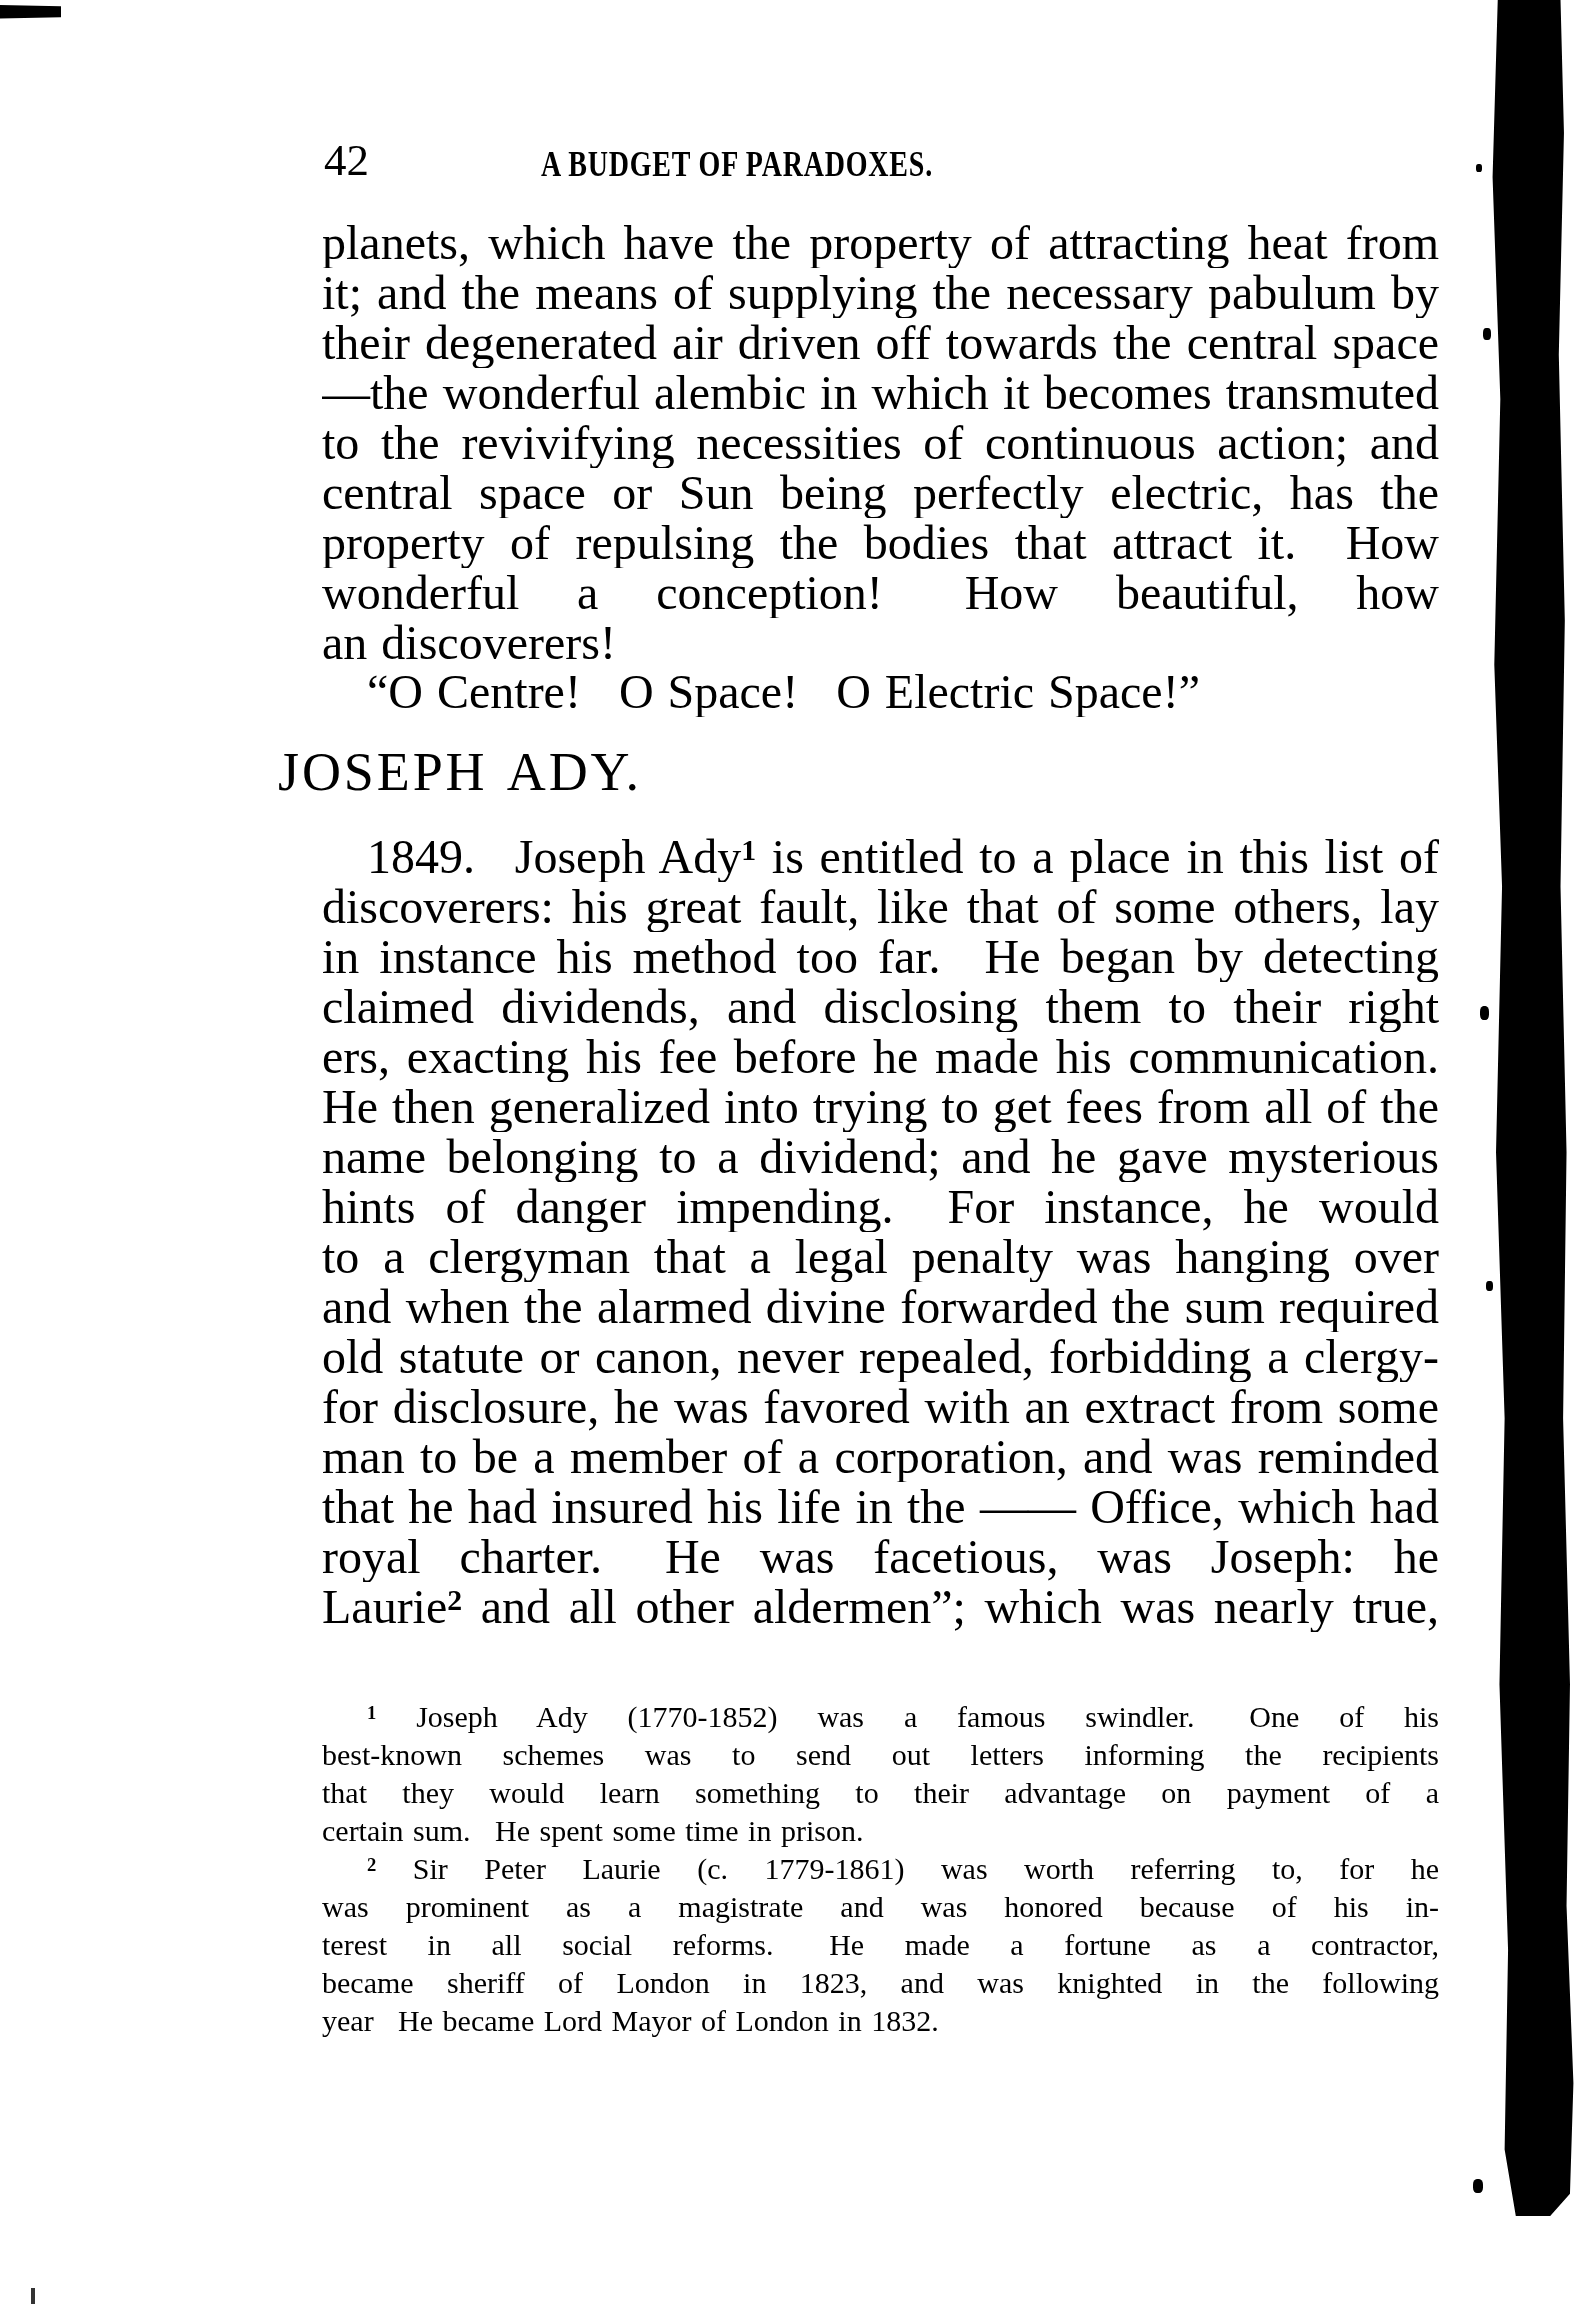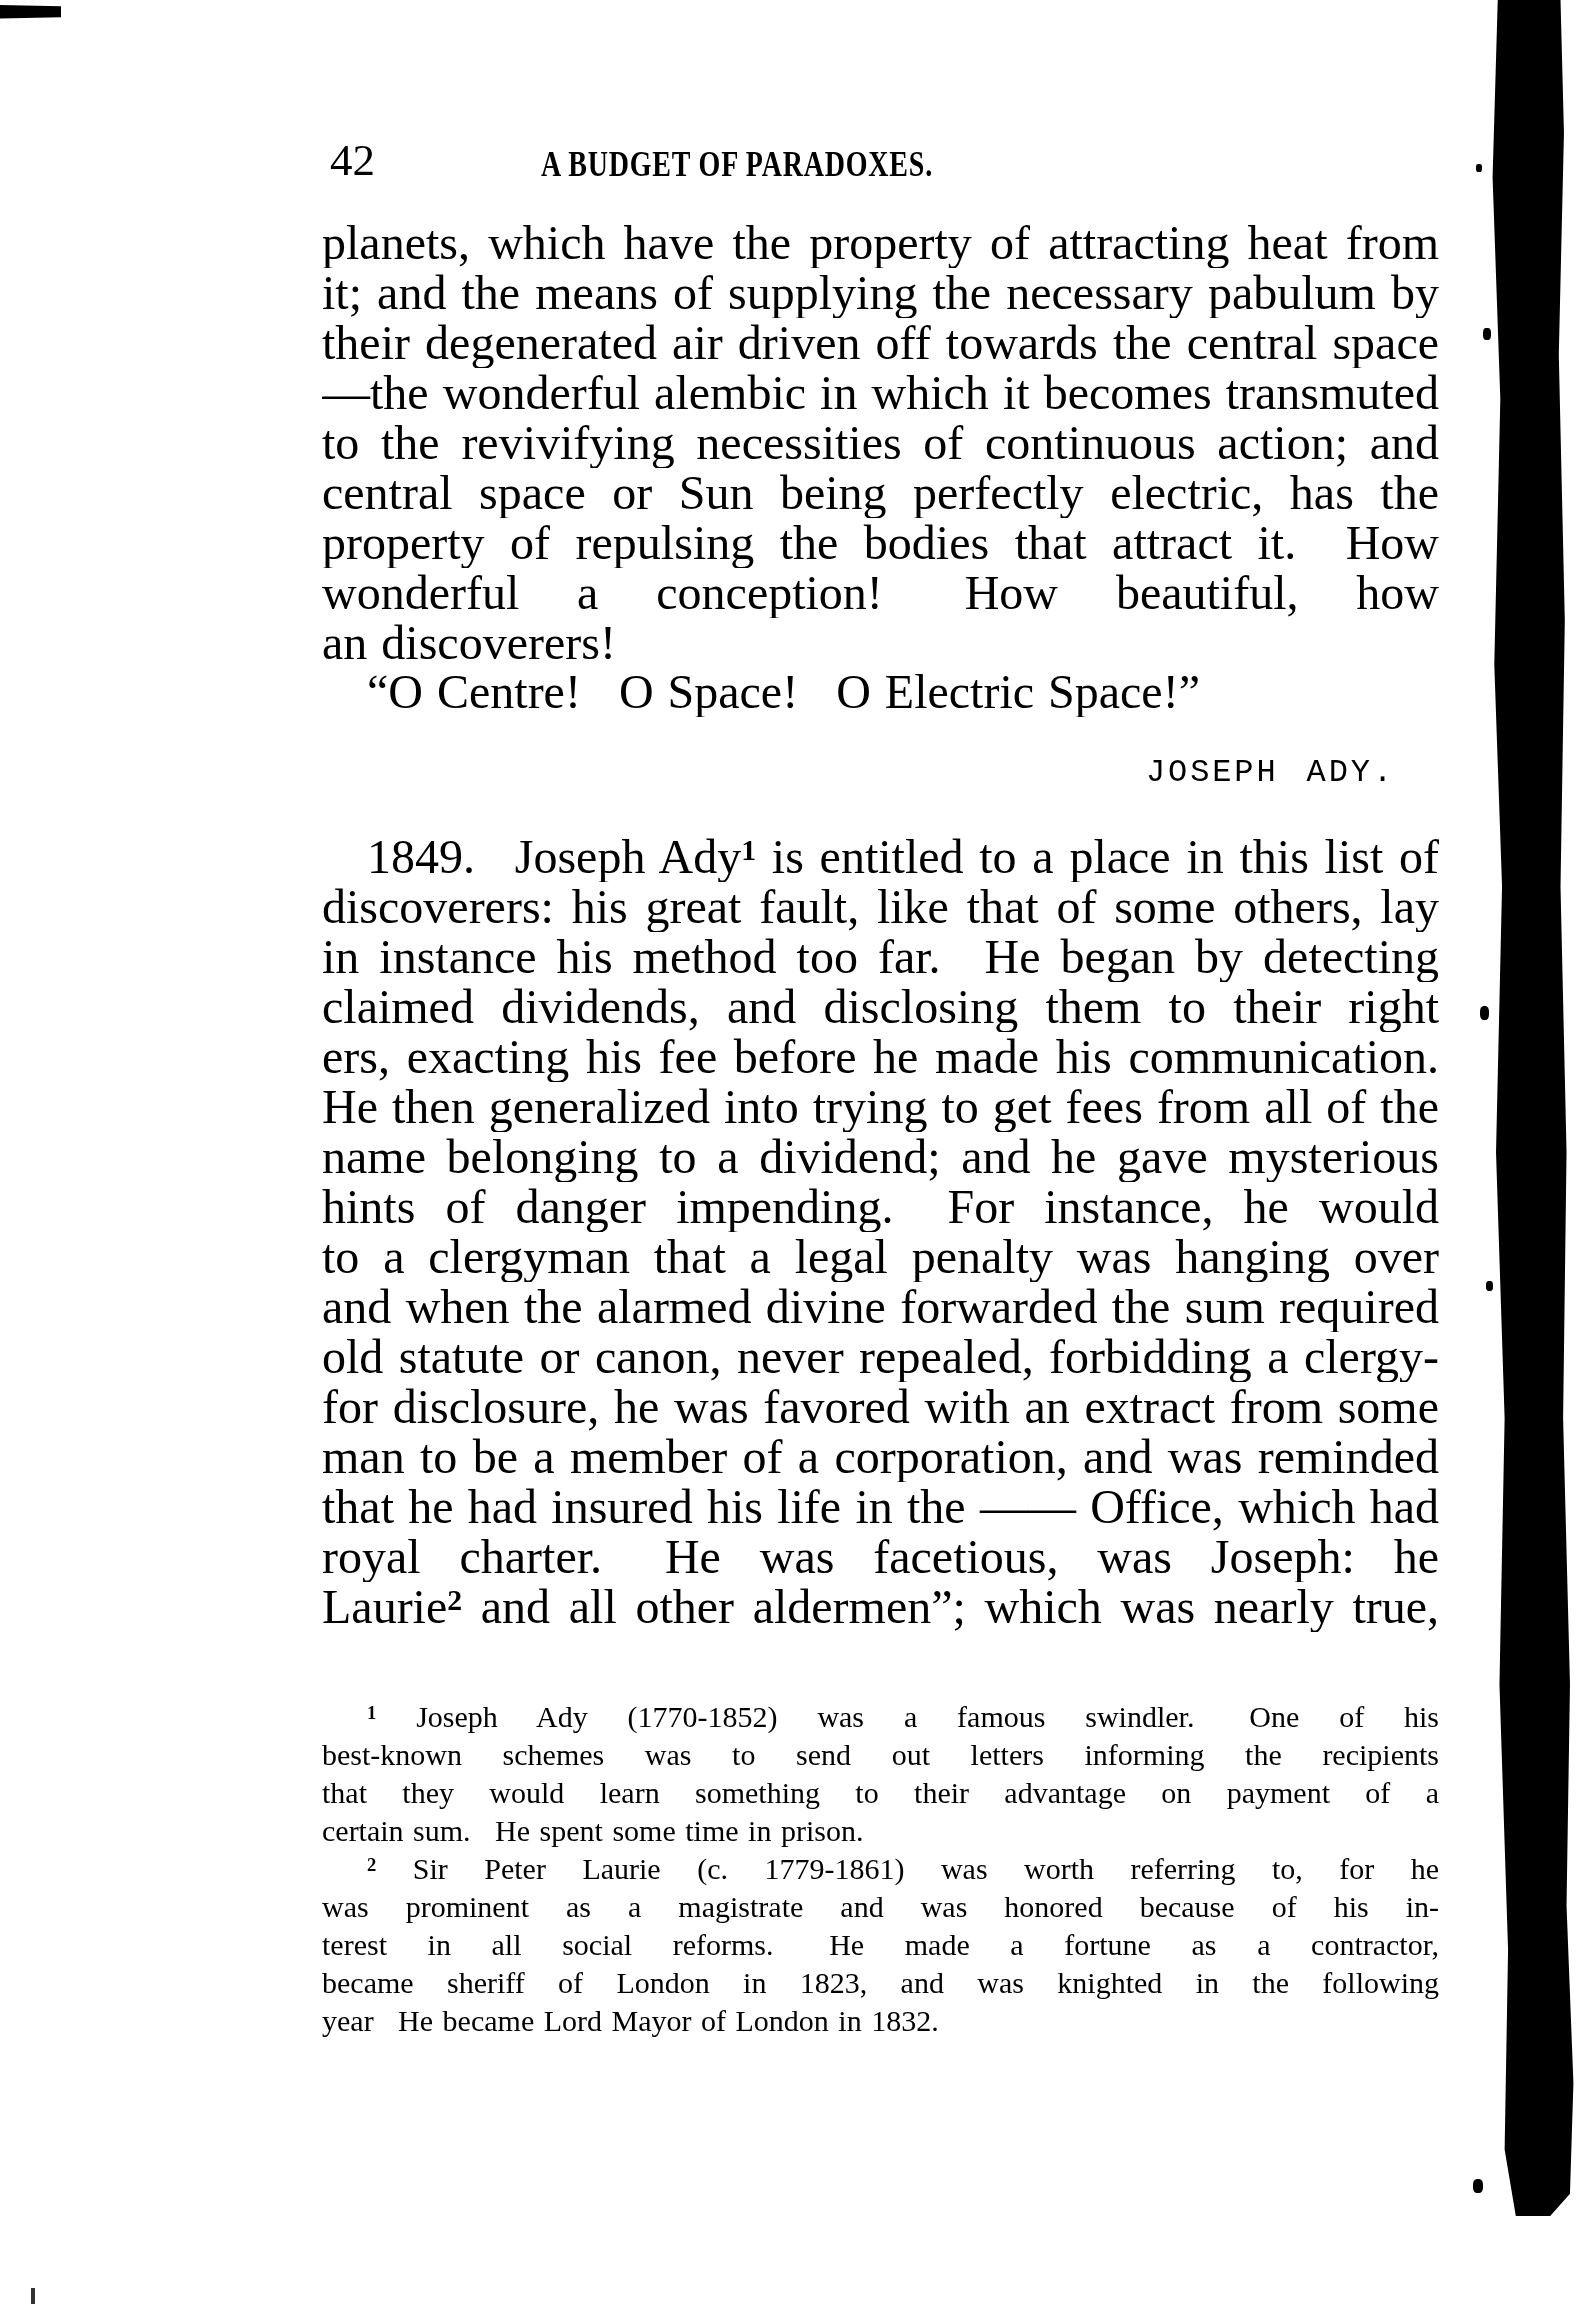--- a/index.html
+++ b/index.html
@@ -14,36 +14,36 @@
     width: 1588px; height: 2323px;
     background: #ffffff;
     overflow: hidden;
   }
   .header {
     position: absolute;
     left: 322px; top: 138px;
     width: 1117px; height: 49px;
   }
   .page-number {
-    position: absolute; left: 8px; top: 0;
+    position: absolute; left: 2px; top: 0;
     font-size: 45px; line-height: 45px; font-weight: 400;
   }
   .running-title {
     position: absolute; left: 219px; top: 7.8px;
     font-size: 35px; line-height: 37px; font-weight: 700;
     letter-spacing: 1px; white-space: nowrap;
     transform: scaleX(0.8); transform-origin: 0 50%;
   }
   .block {
     position: absolute; left: 322px; width: 1117px;
   }
   #para1  { top: 218px; }
   #quote1 { top: 667px; }
-  #heading1 { top: 749px; text-align: right; position: absolute; left: 278px; width: 1117px;
-              font-size: 32px; line-height: 47px; letter-spacing: 2.9px; word-spacing: 5.9px; font-family: Liberation Mono, monospace; }
+  #heading1 { top: 749px; text-align: left; position: absolute; left: 278px; width: 1117px;
+              font-size: 54px; line-height: 47px; letter-spacing: 2.9px; word-spacing: 5.9px; }
   #para2  { top: 832px; }
   #fn1    { top: 1698px; }
   #fn2    { top: 1850px; }
   .body-text .line {
     font-size: 48px; line-height: 50px; height: 50px;
     overflow: hidden; word-spacing: 2px;
   }
   .footnote .line {
     font-size: 30px; line-height: 38px; height: 38px;
     overflow: hidden; word-spacing: 2px;

